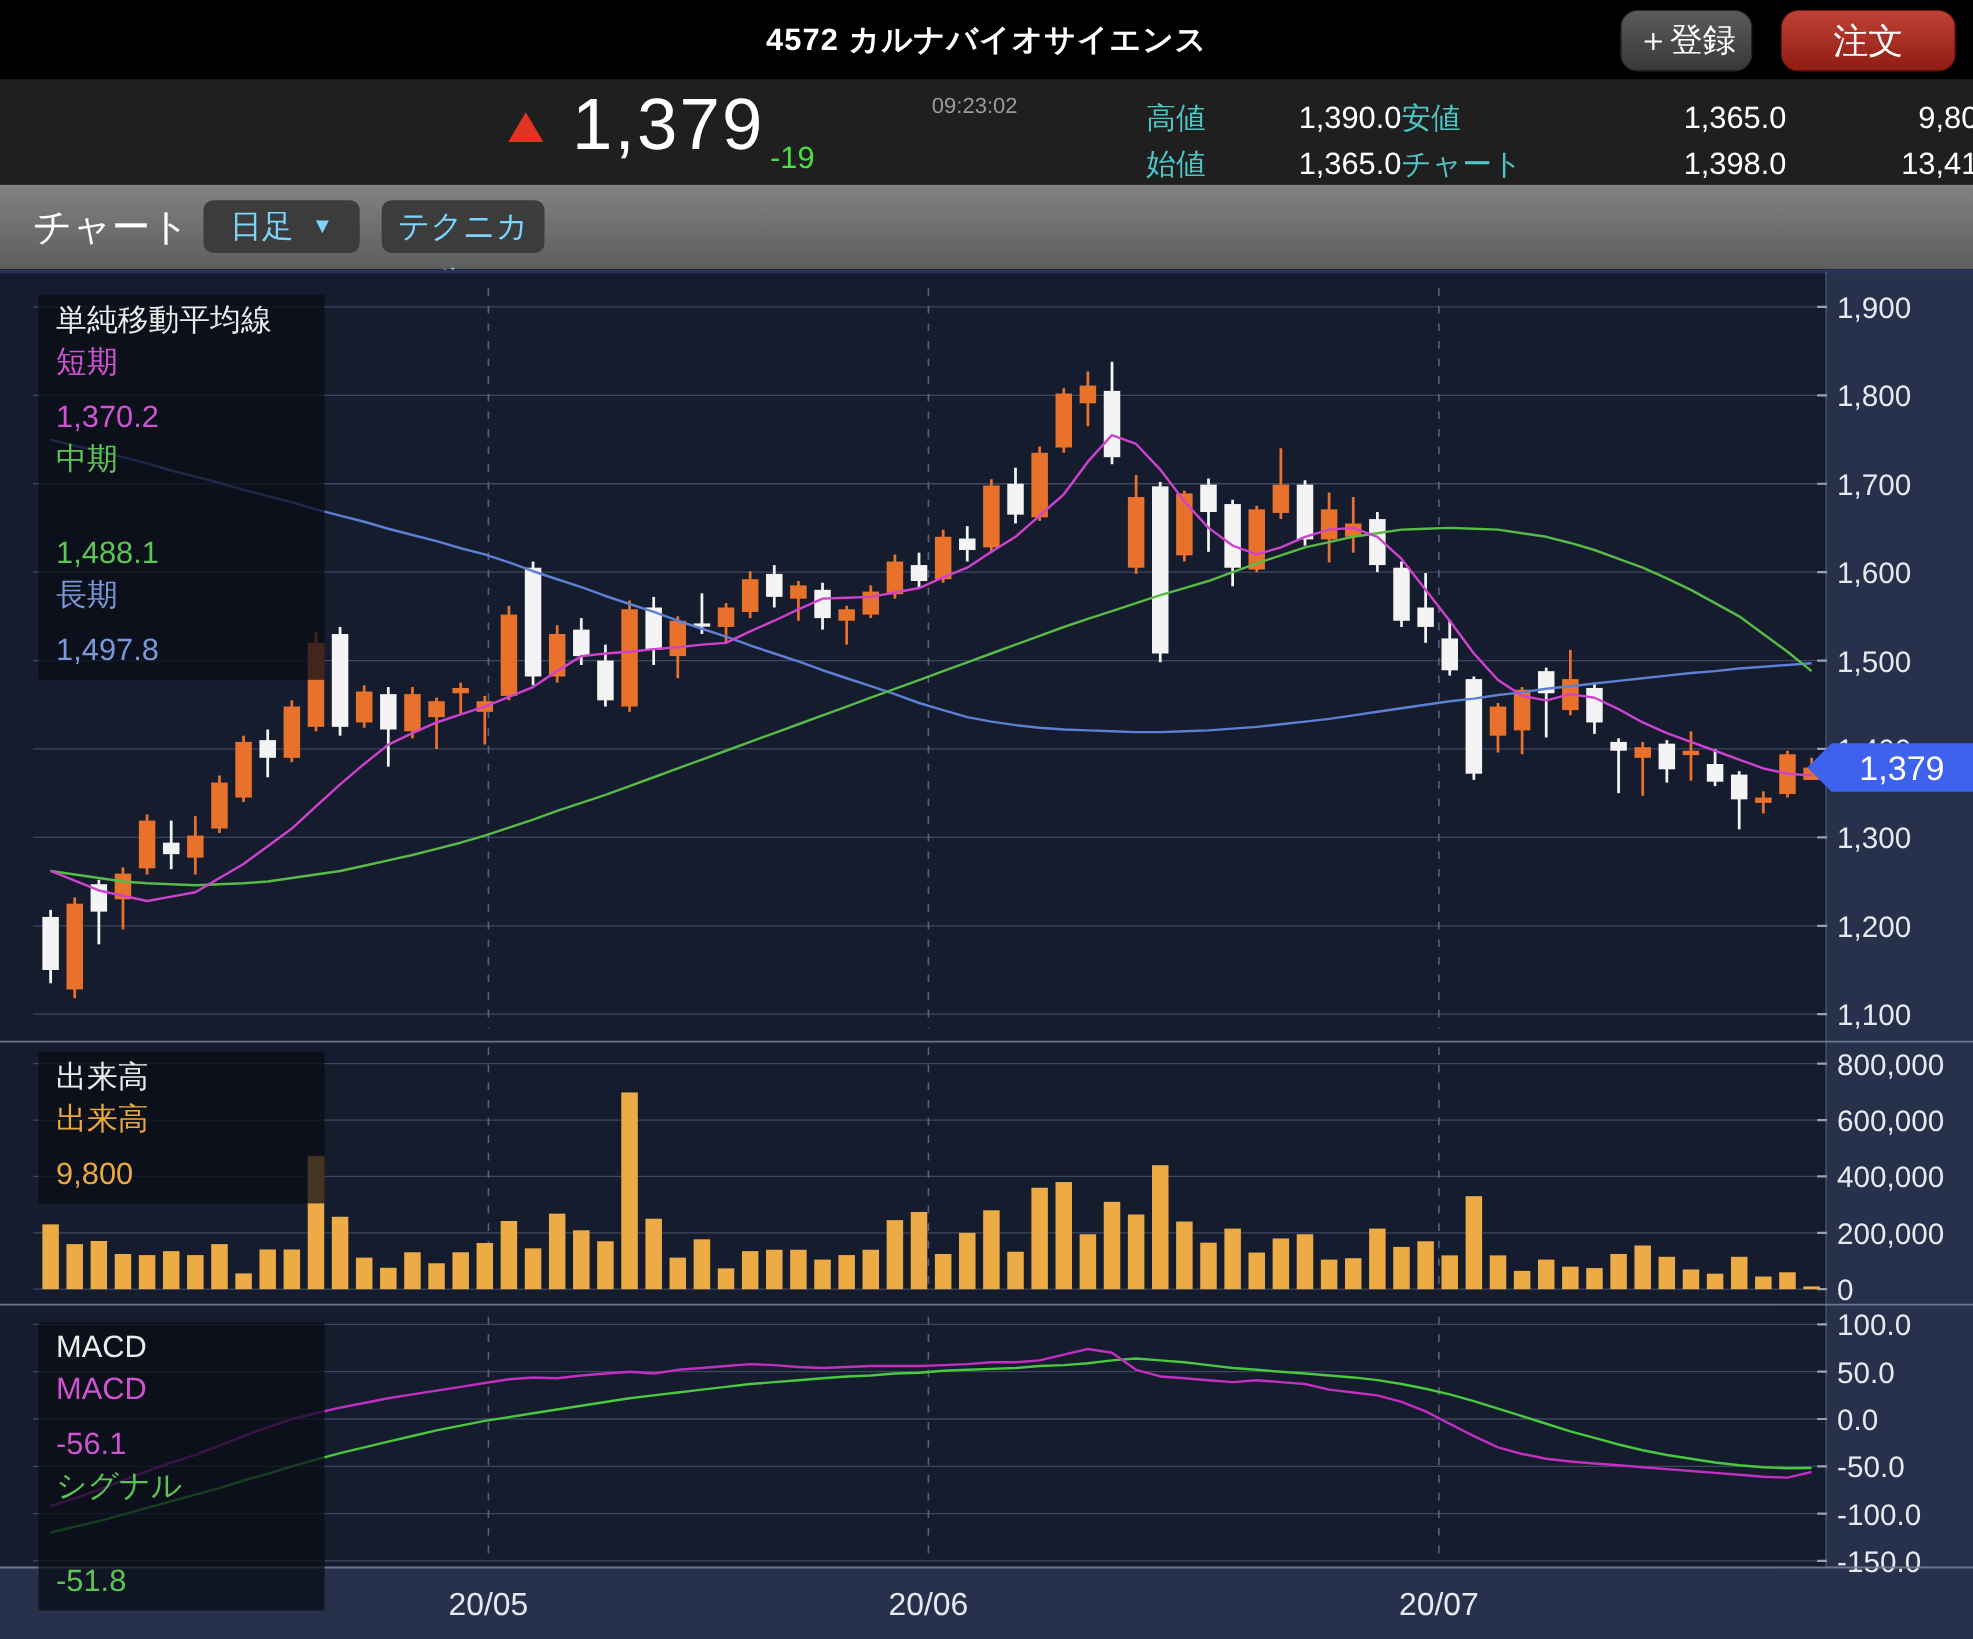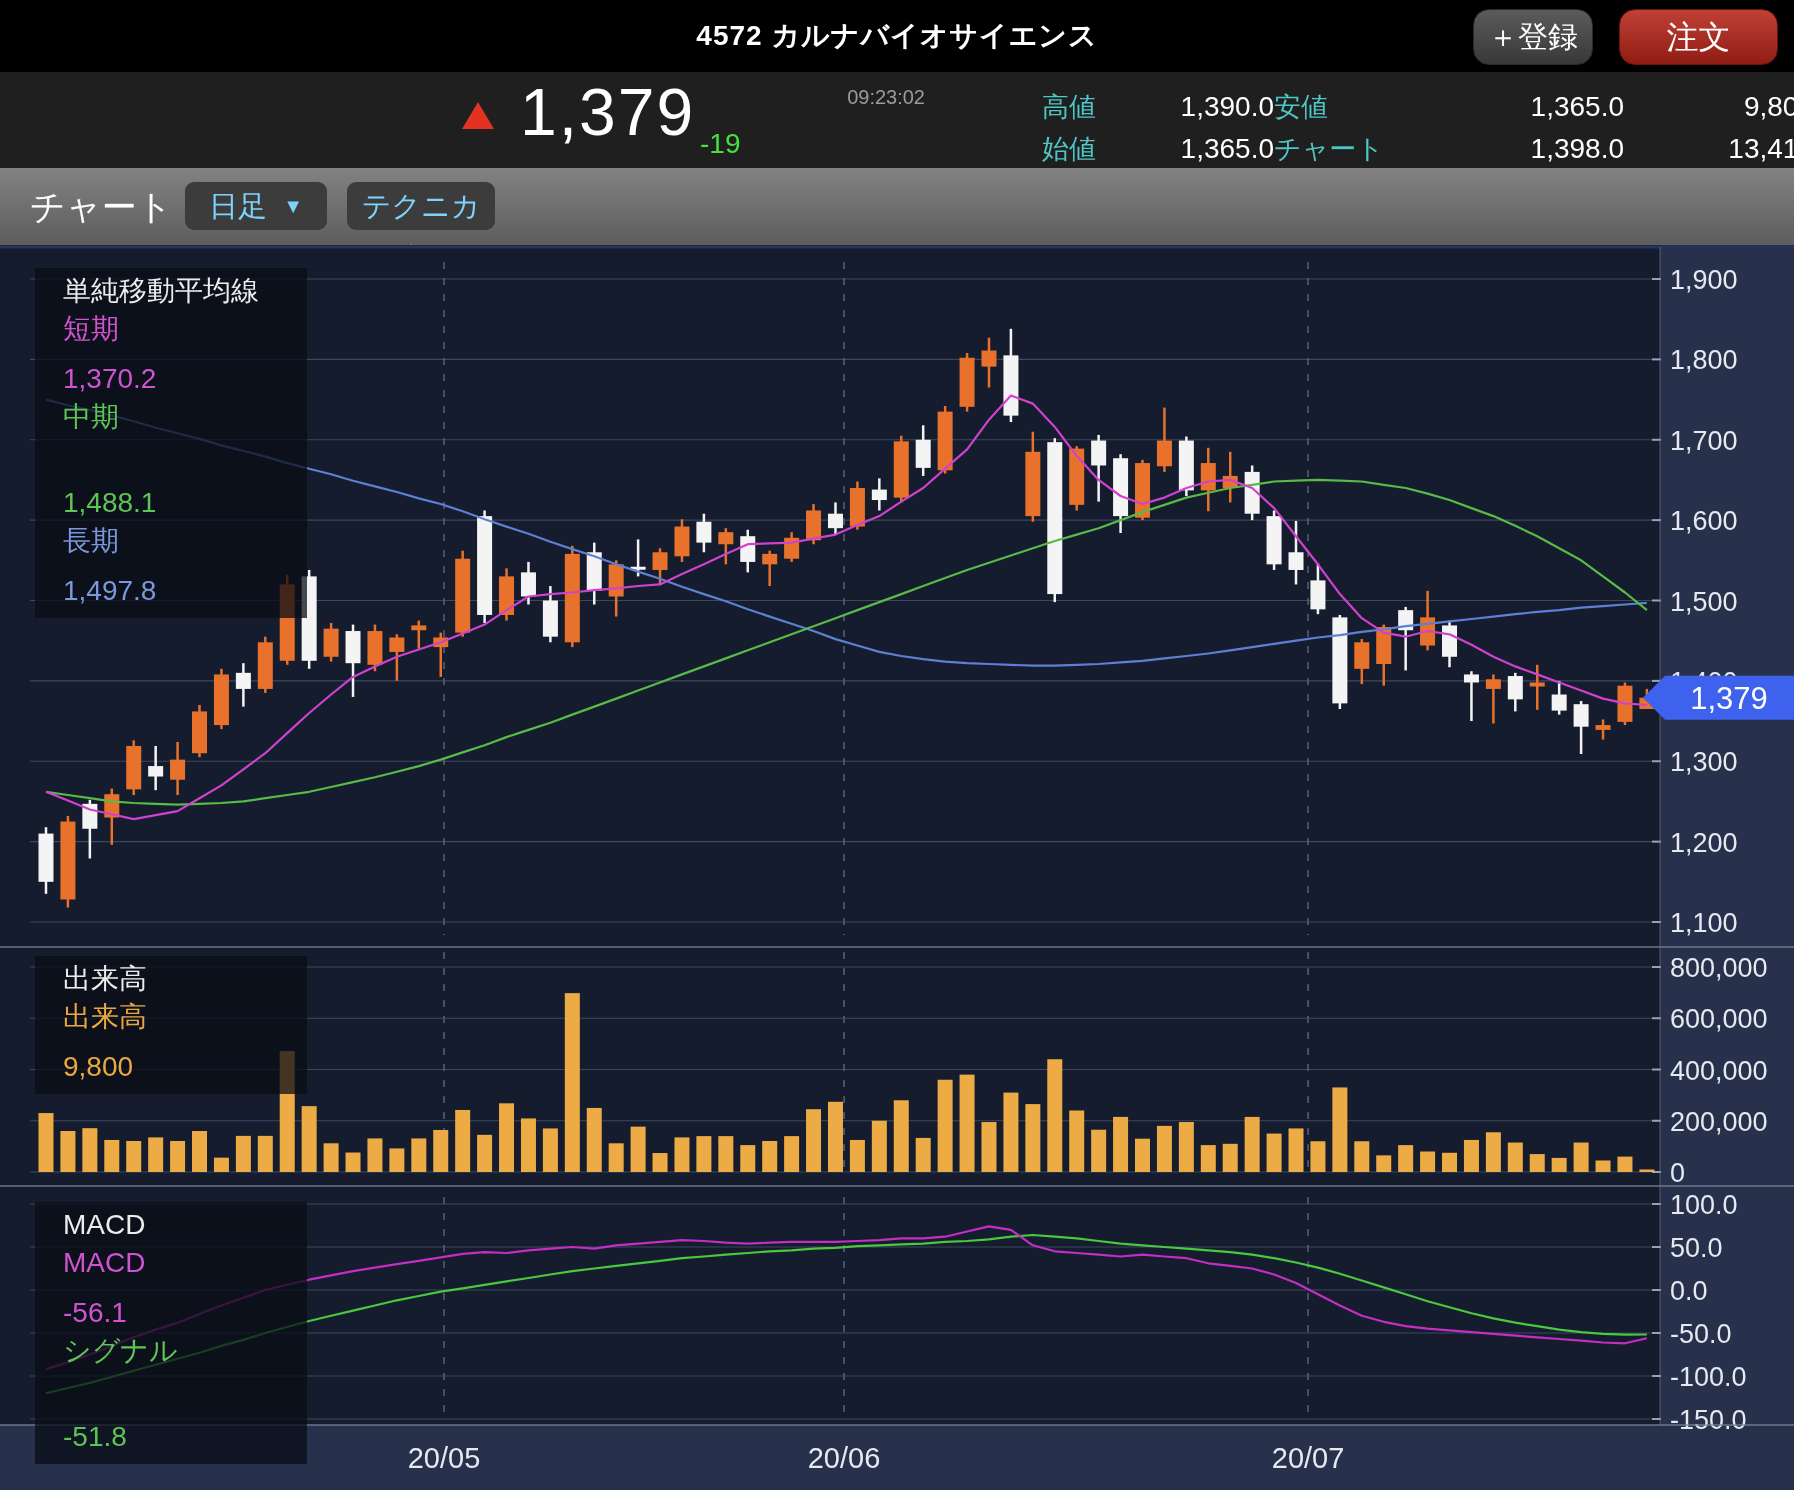--- a/index.html
+++ b/index.html
@@ -43,21 +43,21 @@
       border:4px solid #2e2e2e;background:#636363;cursor:pointer;}
   #axis-lock-label{position:absolute;left:1567px;top:186px;height:55px;line-height:55px;color:#fff;font-size:31px;}
 
   
   #chart-region{position:absolute;left:0;top:245px;width:1794px;height:1245px;background:#151c2d;}
   #axis-gutter{position:absolute;left:1660px;top:0;width:134px;height:1180px;background:#28314b;}
   #date-strip{position:absolute;left:0;top:1180px;width:1794px;height:65px;background:#28314b;}
   #chart-svg{position:absolute;left:0;top:0;}
 
   
-  .legend{position:absolute;background:rgba(8,12,22,0.74);padding:4px 14px 8px 28px;min-width:230px;}
+  .legend{position:absolute;background:rgba(8,12,22,0.74);padding:4px 14px 8px 16px;min-width:230px;}
   .lg-title{color:#ececec;font-size:28px;line-height:38px;}
   .lg-row{display:flex;gap:12px;font-size:28px;line-height:38px;flex-direction:column;}
   .lg-magenta{color:#d053d0;} .lg-green{color:#5ec455;gap:48px;} .lg-blue{color:#7b98da;} .lg-orange{color:#eaa83e;}
 
   .ax{font-size:27px;fill:#e6e9f0;}
   .ax-date{font-size:29px;fill:#e6e9f0;}
   .tag-text{font-size:31px;fill:#ffffff;}
 </style>
 </head>
 <body>

